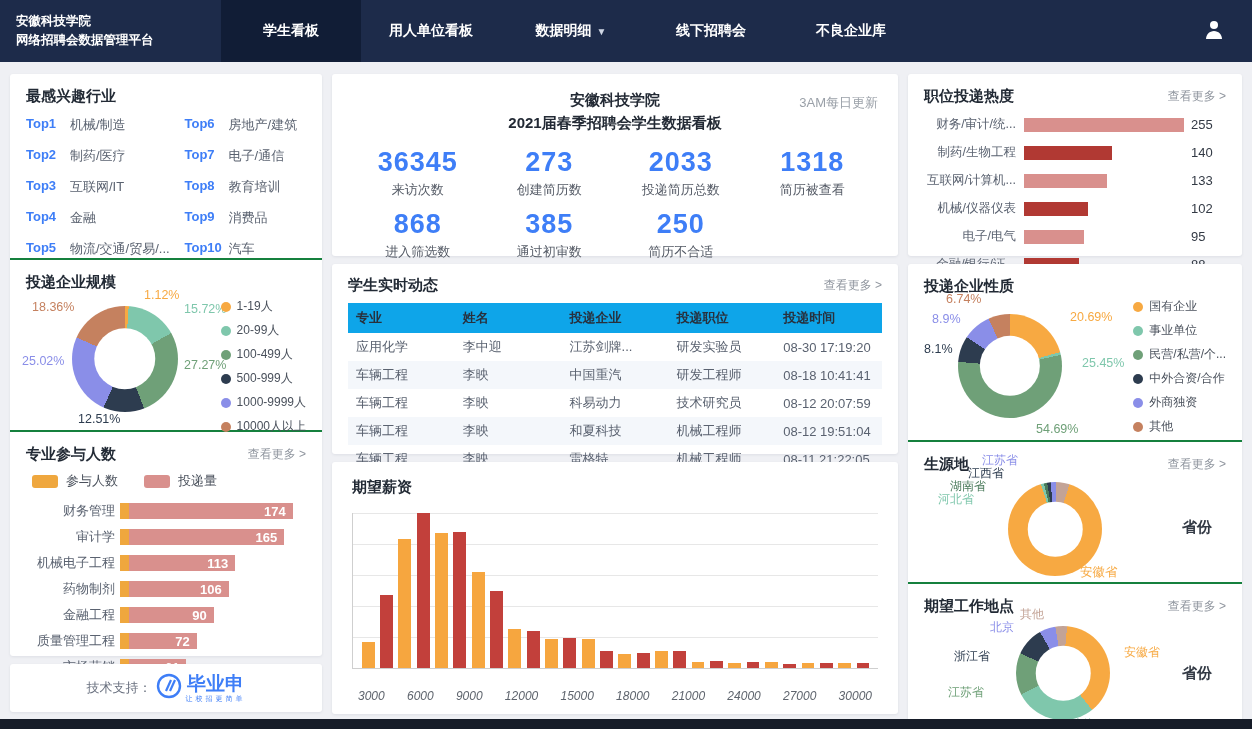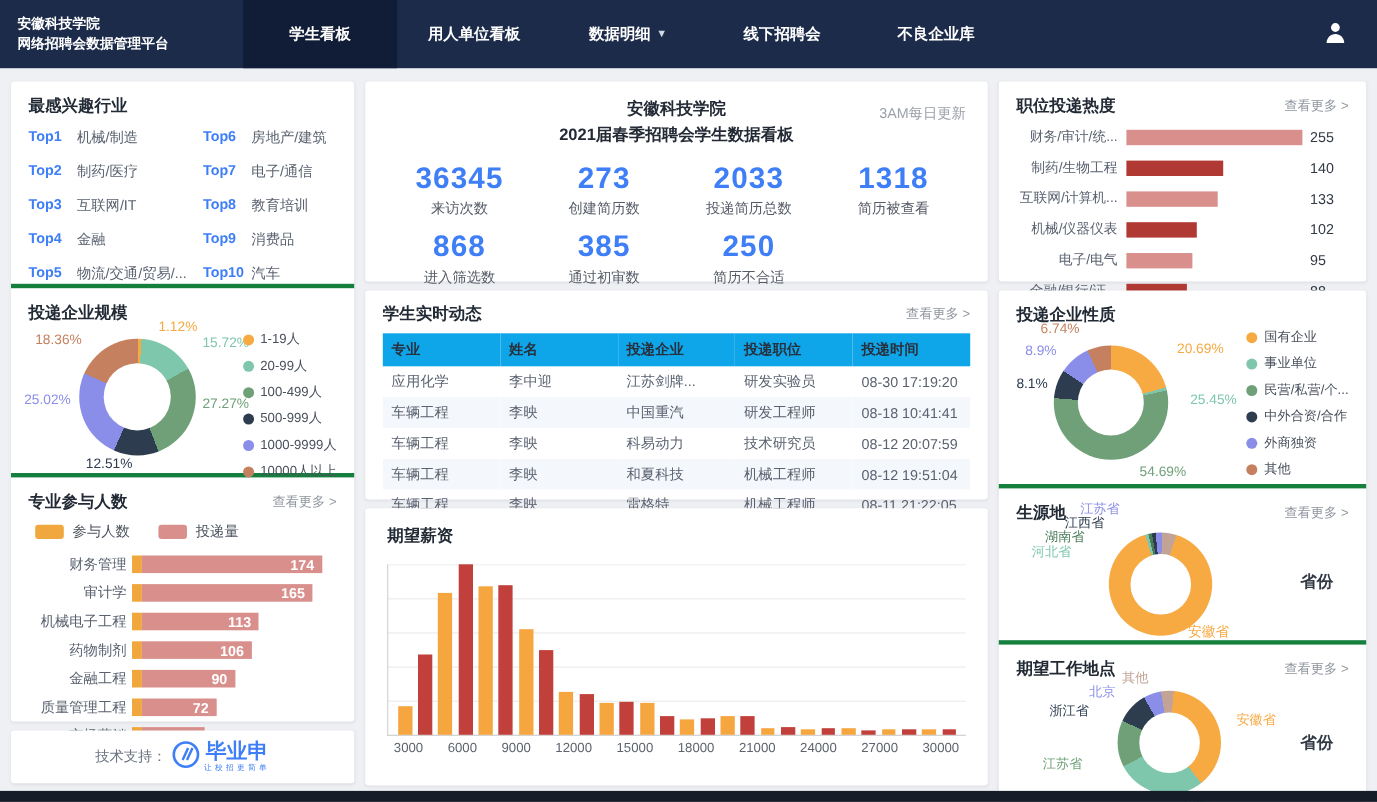--- a/index.html
+++ b/index.html
@@ -15,21 +15,21 @@
   .caret { font-size:10px; margin-left:5px; color:#cfd6e4; }
   .nav-avatar { margin-left:auto; margin-right:26px; align-self:center; }
 
   
   .main { display:flex; gap:10px; padding:12px 10px 0 10px; }
   .col-left { width:312px; display:flex; flex-direction:column; gap:8px; }
   .col-center { width:566px; display:flex; flex-direction:column; gap:8px; }
   .col-right { width:334px; display:flex; flex-direction:column; gap:8px; }
   .card { background:#fff; border-radius:3px; box-shadow:0 1px 3px rgba(30,40,60,.08); }
   .sec { padding:13px 16px; }
-  .sec + .sec { border-top:4px solid #15803d; }
+  .sec + .sec { border-top:2px solid #15803d; }
   .card-h { display:flex; align-items:center; justify-content:space-between; margin-bottom:10px; }
   .card-title { font-size:15px; font-weight:bold; color:#222A35; }
   .view-more { font-size:12px; color:#8F959E; text-decoration:none; cursor:pointer; }
 
   
   .top-grid { display:grid; grid-template-rows:repeat(5,1fr); grid-auto-flow:column; row-gap:13px; column-gap:6px; margin-top:4px; }
   .top-item { display:flex; font-size:13px; }
   .top-rank { color:#3E7EF7; font-weight:bold; width:44px; flex:none; }
   .top-label { color:#5A6270; white-space:nowrap; overflow:hidden; }
 
@@ -77,21 +77,21 @@
   td { font-size:13px; color:#5A6270; padding:5px 8px; white-space:nowrap; overflow:hidden; }
   tbody tr:nth-child(even) { background:#F4F7FB; }
 
   
   .salary { padding:16px 20px 12px; }
   .plot { margin-top:16px; height:156px; border-left:1px solid #CFCFCF; border-bottom:1px solid #CFCFCF;
           background-image:linear-gradient(#E7E7E7 1px, transparent 1px); background-size:100% 31px;
           display:flex; align-items:flex-end; padding:0 6px; }
   .bar-cell { flex:1; display:flex; justify-content:center; align-items:flex-end; height:100%; }
   .bar { width:70%; }
-  .ticks { display:flex; padding:0 6px; margin-top:4px; }
+  .ticks { display:flex; padding:0 6px; margin-top:20px;font-style:italic; }
   .tick { flex:1; text-align:center; font-size:12px; color:#5E646D; white-space:nowrap; }
 
   
   .heat { padding:13px 16px; }
   .hrow { display:flex; align-items:center; margin-bottom:11px; }
   .hrow-label { width:100px; flex:none; text-align:right; font-size:12.5px; color:#5A6270; padding-right:8px; white-space:nowrap; overflow:hidden; }
   .hrow-track { width:160px; flex:none; }
   .hrow-bar { height:14px; }
   .hrow-val { font-size:13px; color:#333A45; margin-left:7px; }
 
@@ -661,21 +661,21 @@
 
       <div class="sec" style="height:146px;">
         <div class="card-h" style="margin-bottom:0;">
           <span class="card-title">期望工作地点</span>
           <a class="view-more">查看更多 &gt;</a>
         </div>
         <div class="donut-wrap" style="height:116px;">
           <div class="donut" style="left: 92px; top: 10px; width: 94px; height: 94px; background: conic-gradient(from 5deg, rgb(247, 169, 66) 0%, rgb(247, 169, 66) 38%, rgb(127, 199, 172) 38%, rgb(127, 199, 172) 66%, rgb(111, 160, 120) 66%, rgb(111, 160, 120) 80.5%, rgb(45, 60, 79) 80.5%, rgb(45, 60, 79) 90.5%, rgb(138, 142, 232) 90.5%, rgb(138, 142, 232) 96%, rgb(195, 163, 150) 96%, rgb(195, 163, 150) 100%);"></div>
           <span class="dlab" style="left: 96px; top: -10px; font-size: 12px; color: rgb(195, 163, 150);">其他</span>
           <span class="dlab" style="left: 66px; top: 3px; font-size: 12px; color: rgb(138, 142, 232);">北京</span>
-          <span class="dlab" style="left: 30px; top: 20px; font-size: 12px; color: rgb(45, 60, 79);">浙江省</span>
+          <span class="dlab" style="left: 30px; top: 32px; font-size: 12px; color: rgb(45, 60, 79);">浙江省</span>
           <span class="dlab" style="left: 24px; top: 68px; font-size: 12px; color: rgb(111, 160, 120);">江苏省</span>
           <span class="dlab" style="left: 148px; top: 100px; font-size: 12px; color: rgb(127, 199, 172);">上海</span>
           <span class="dlab" style="left: 200px; top: 28px; font-size: 12px; color: rgb(247, 169, 66);">安徽省</span>
           <span class="unit-label" style="right:14px; top:48px;">省份</span>
         </div>
       </div>
     </div>
   </div>
 </div>
 

